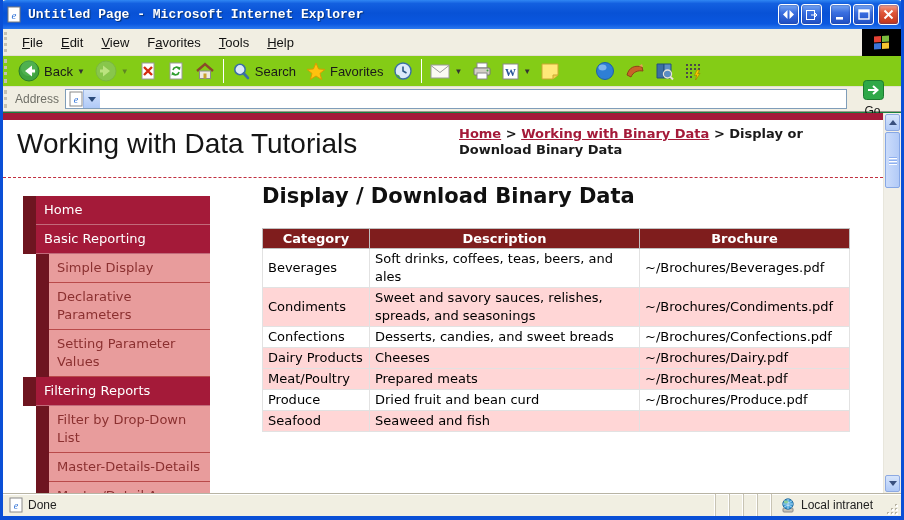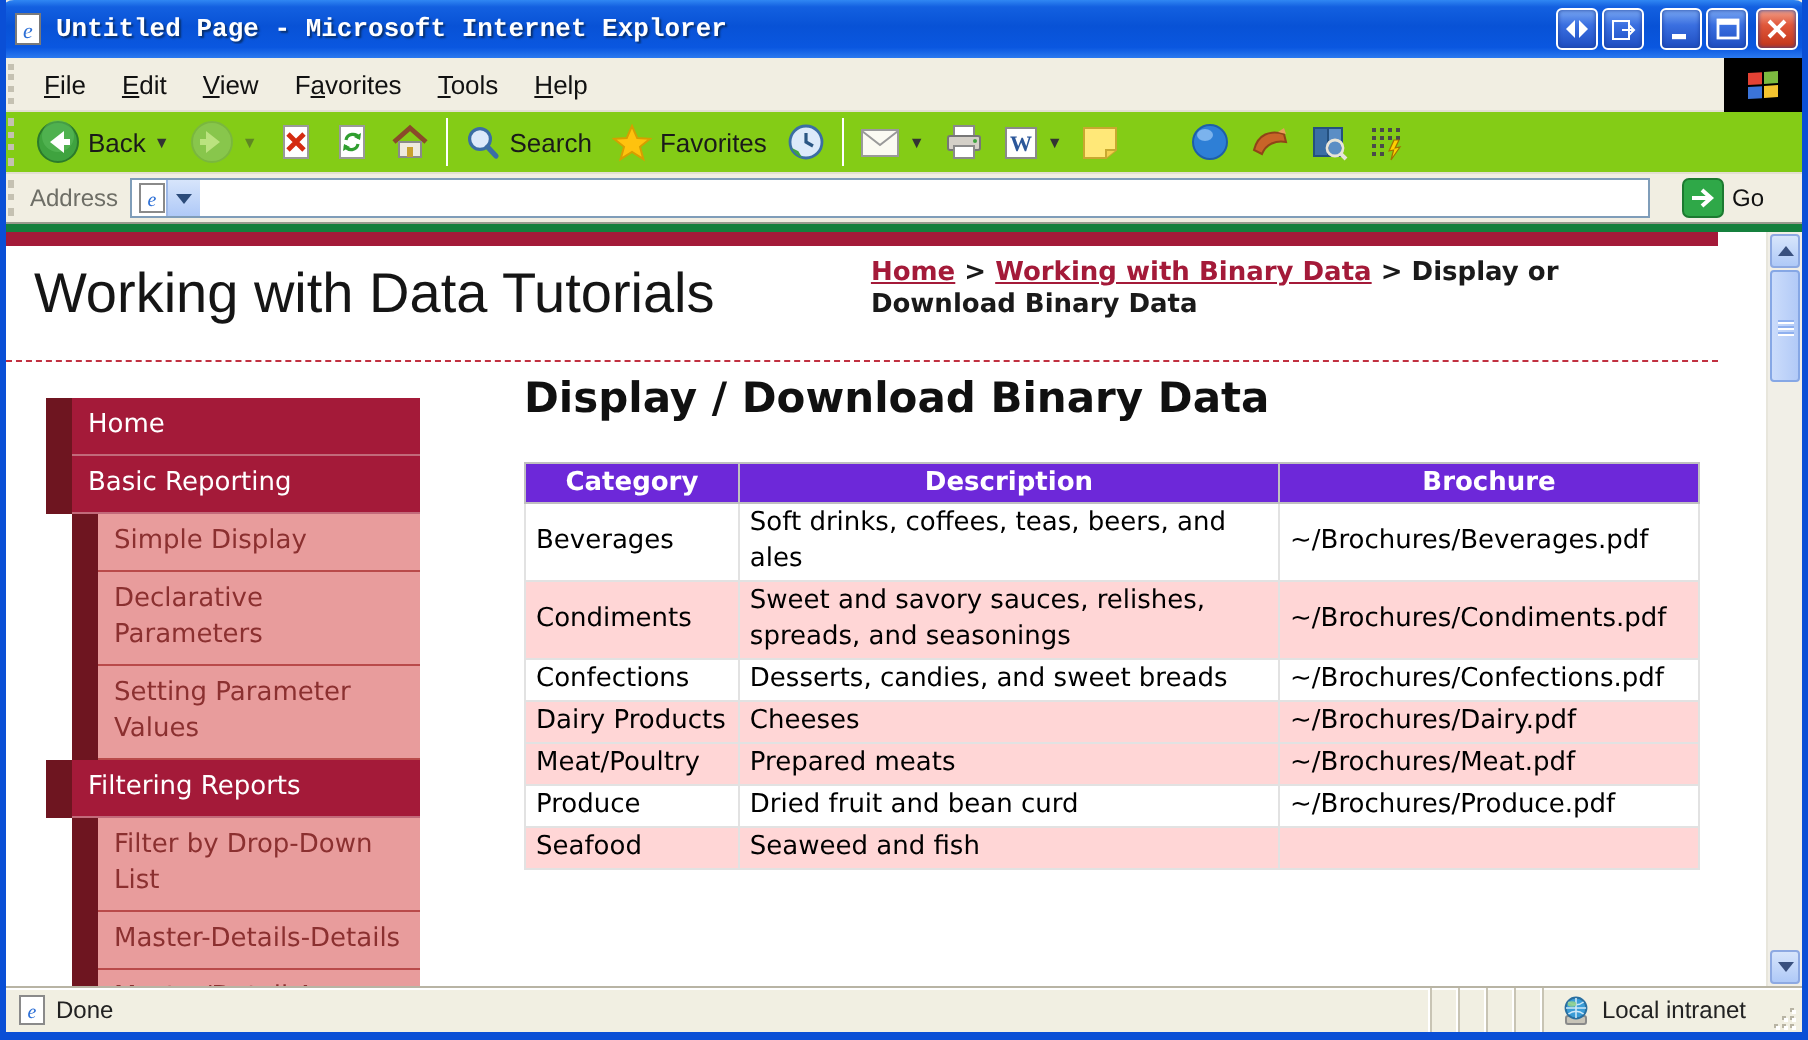--- a/index.html
+++ b/index.html
@@ -42,25 +42,25 @@
   .tspace { width:26px; }
 
   
   .addressbar { height:25px; display:flex; align-items:center; background:#F1EEE2; border-bottom:1px solid #9A9A8E; padding-right:17px; }
   .addr-label { font-size:12px; color:#6E6E66; margin:0 6px 0 2px; }
   .addr-field { flex:1; height:20px; background:#fff; border:1px solid #7F9DB9; display:flex; align-items:center; padding-left:3px; }
   .addr-field .url { flex:1; font-size:12px; color:#000; white-space:nowrap; overflow:hidden; margin-left:4px; }
   .addr-drop { width:17px; height:18px; display:flex; align-items:center; justify-content:center;
     background:linear-gradient(to bottom,#D7E5FB,#AFC9F7); border-left:1px solid #9DB8E8; }
   .addr-drop .tri { width:0; height:0; border-left:4px solid transparent; border-right:4px solid transparent; border-top:5px solid #2B4B7A; }
-  .go-area { display:flex; align-items:center; gap:4px; margin-left:16px; }
+  .go-area { display:flex; align-items:center; gap:4px; margin-left:16px;flex-direction:column; }
   .go-label { font-size:12px; color:#111; margin-right:2px; }
 
   
-  .content { height:381px; border-top:4px solid #15803d; background:#fff; display:flex;gap:24px; }
+  .content { height:381px; border-top:1px solid #15803d; background:#fff; display:flex; }
   .page-area { width:880px; background:#fff; overflow:hidden; }
   .topbar { height:7px; background:#A41A39; }
   .masthead { height:58px; position:relative; border-bottom:1px dashed #C13040; background:#fff; }
   .site-title { position:absolute; left:14px; top:8px; font-family:"Liberation Sans",sans-serif; font-size:28px; color:#151515; }
   .breadcrumb { position:absolute; right:24px; top:6px; width:400px; font-family:"DejaVu Sans",sans-serif;
     font-size:13px; font-weight:bold; color:#1a1a1a; line-height:16px; }
   .bc-link { color:#A41A39; text-decoration:underline; cursor:pointer; }
   .bc-sep { color:#1a1a1a; }
 
   .body { height:315px; display:flex; overflow:hidden; }
@@ -71,21 +71,21 @@
   .srow .gut { width:13px; background:#6E1520; flex:0 0 auto; }
   .srow .slbl { flex:1; padding:5px 8px; }
   .srow.lvl0 .slbl { background:#A41A39; color:#fff; border-bottom:1px solid #C26A7A; }
   .srow.lvl1 { margin-left:13px; }
   .srow.lvl1 .slbl { background:#E89C9C; color:#8B3030; border-bottom:1px solid #B94A4A; }
 
   
   .main { flex:1; padding:4px 0 0 52px; font-family:"DejaVu Sans",sans-serif; }
   .page-heading { font-size:21px; font-weight:bold; color:#101010; margin:2px 0 20px 0; }
   table.grid { border-collapse:collapse; width:588px; font-size:13px; color:#000; border:1px solid #A9A9A9; }
-  table.grid th { background:#6d28d9; color:#fff; font-weight:bold; text-align:center; padding:2px 4px; border:1px solid #C0C0C0; font-size:13px; }
+  table.grid th { background:#7f1d1d; color:#fff; font-weight:bold; text-align:center; padding:2px 4px; border:1px solid #C0C0C0; font-size:13px; }
   table.grid td { padding:1px 5px; border:1px solid #E2E2E2; vertical-align:middle; line-height:18px; }
   table.grid tr.alt td { background:#FFD6D6; }
   .col-cat { width:107px; } .col-desc { width:271px; } .col-broch { width:210px; }
 
   
   .scrollbar { width:18px; background:#F1EFE7; display:flex; flex-direction:column; border-left:1px solid #E8E6DC; }
   .sbtn { height:17px; background:linear-gradient(to bottom,#D7E5FB,#AFC9F7); border:1px solid #8DA9E2; border-radius:2px; margin:1px;
     display:flex; align-items:center; justify-content:center; }
   .sbtn .tri-up { width:0;height:0;border-left:4px solid transparent;border-right:4px solid transparent;border-bottom:5px solid #39507E; }
   .sbtn .tri-dn { width:0;height:0;border-left:4px solid transparent;border-right:4px solid transparent;border-top:5px solid #39507E; }

